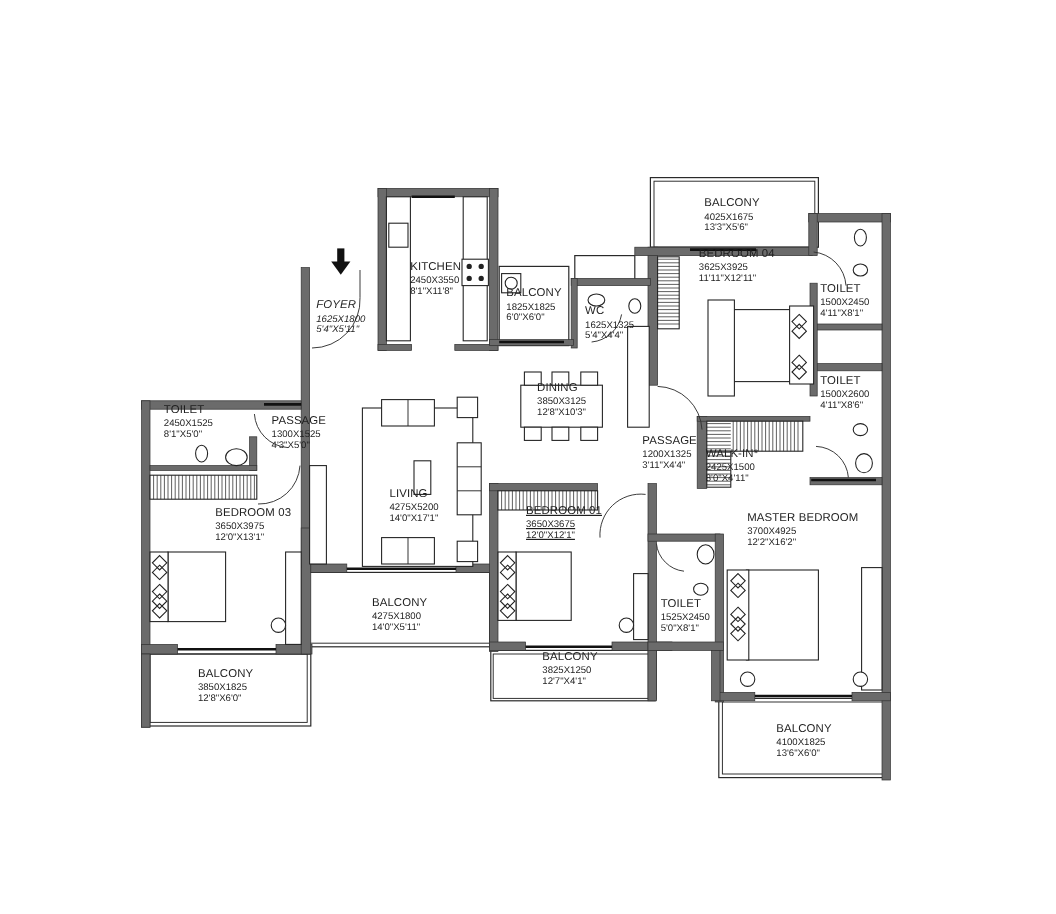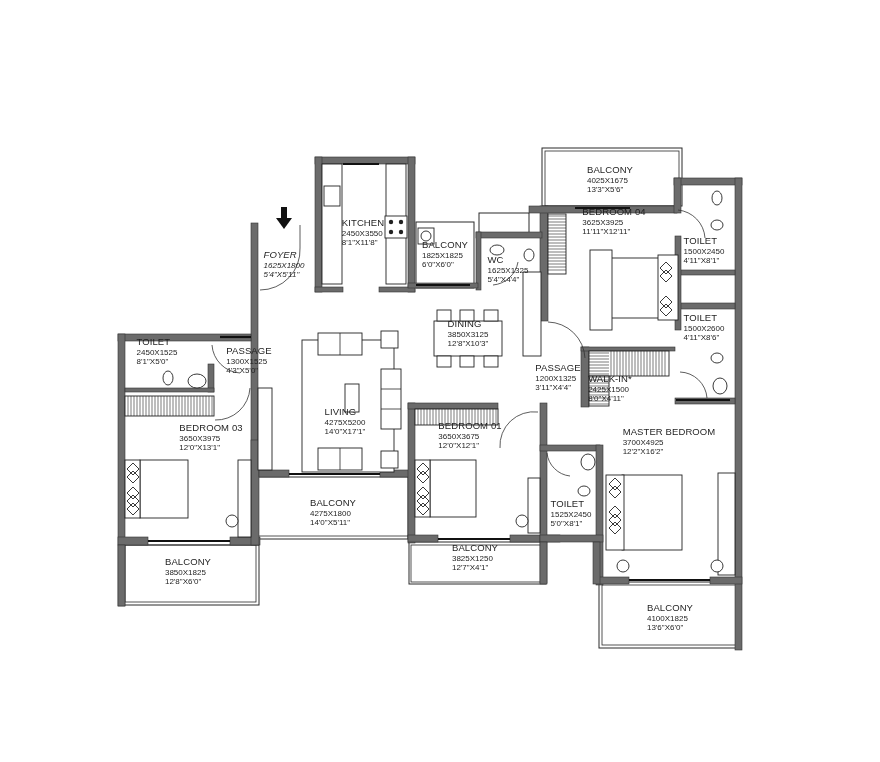--- a/index.html
+++ b/index.html
@@ -393,21 +393,21 @@
     <div class="lbl" style="left: 181px; top: 423px; margin-left: 30px;">
     <div class="n">BEDROOM 03</div>
     <div class="d">3650X3975</div>
     <div class="d">12'0"X13'1"</div>
   </div>
     <div class="lbl" style="left: 345px; top: 407px;">
     <div class="n">LIVING</div>
     <div class="d">4275X5200</div>
     <div class="d">14'0"X17'1"</div>
   </div>
-    <div class="lbl" style="left: 470px; top: 421px;">
+    <div class="lbl" style="left: 470px; top: 421px; text-decoration: underline;">
     <div class="n">BEDROOM 01</div>
     <div class="d">3650X3675</div>
     <div class="d">12'0"X12'1"</div>
   </div>
     <div class="lbl" style="left: 669px; top: 427px;">
     <div class="n">MASTER BEDROOM</div>
     <div class="d">3700X4925</div>
     <div class="d">12'2"X16'2"</div>
   </div>
     <div class="lbl" style="left: 571px; top: 499px;">

